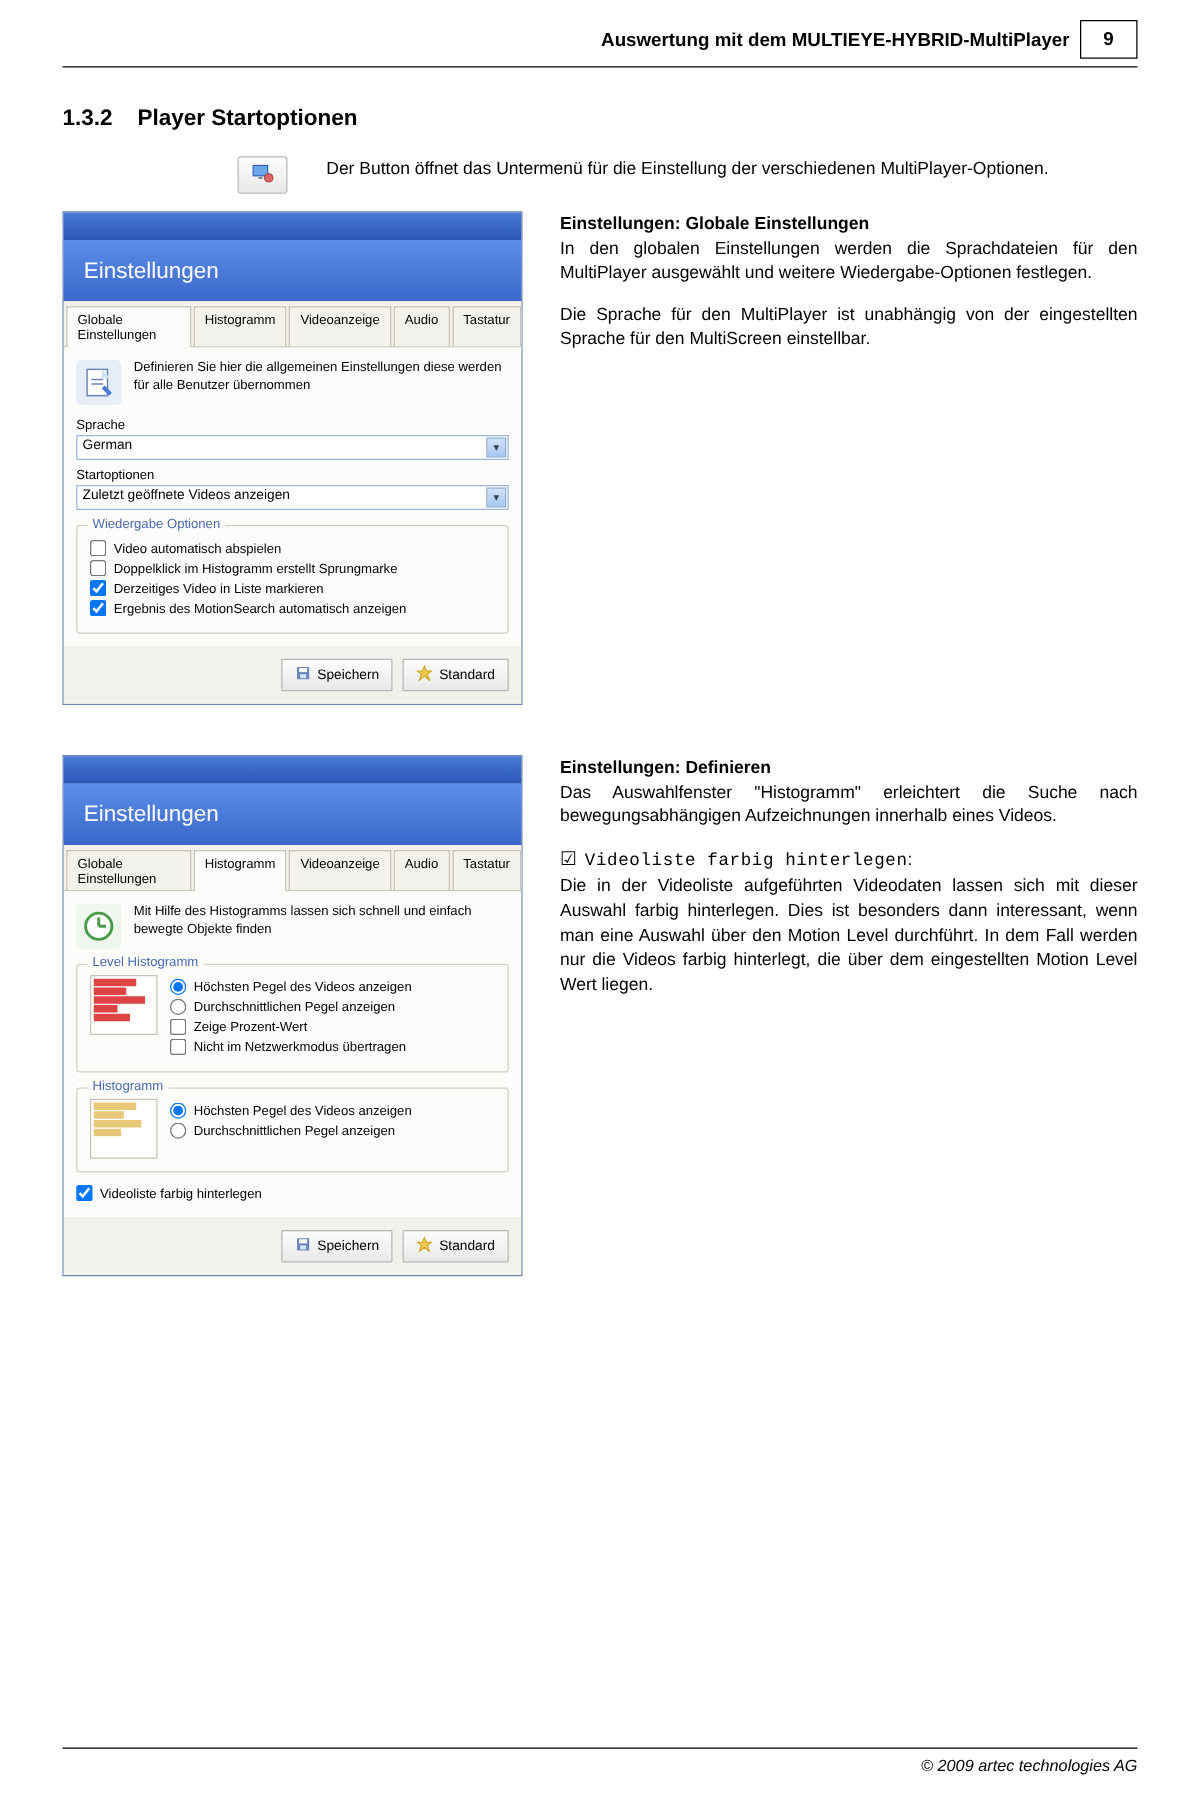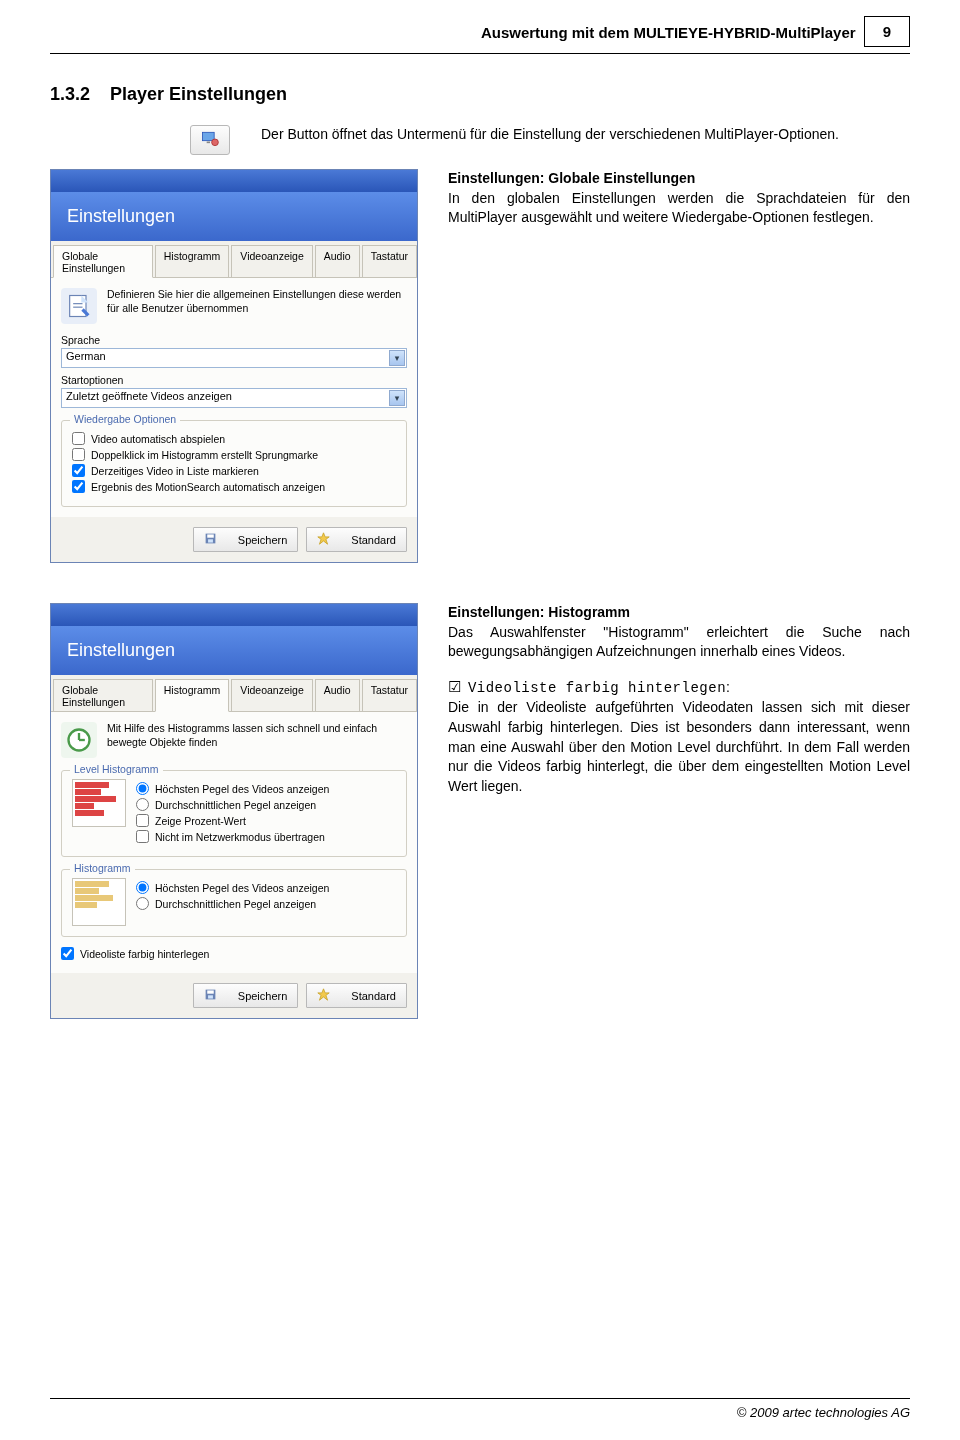--- a/index.html
+++ b/index.html
@@ -186,21 +186,21 @@
   .dlg-footer {
     padding:10px; display:flex; justify-content:flex-end; gap:8px;
     background:#f2f1ec;
   }
   .dlg-btn {
     border:1px solid #b8b8b8;
     background:linear-gradient(#fdfdfd,#e8e8e8);
     border-radius:1px;
     padding:4px 10px;
     font-size:11px;
-    display:flex; align-items:center; gap:21px;
+    display:flex; align-items:center; gap:5px;
     cursor:default;
   }
   .dlg-btn svg { width:13px; height:13px; }
   .right-col {
     flex:1;
     font-size:14px;
     line-height:1.4;
     text-align: justify;
   }
   .right-col p { margin-bottom:14px; }
@@ -231,21 +231,21 @@
 <body>
 
 <div class="page">
 
   <div class="header-row">
     <div class="header-title">Auswertung mit dem MULTIEYE-HYBRID-MultiPlayer</div>
     <div class="page-num-box">9</div>
   </div>
 
   <div class="section-heading">
-    <span class="num">1.3.2</span><span>Player Einstellungen</span>
+    <span class="num">1.3.2</span><span>Player Startoptionen</span>
   </div>
 
   <div class="intro-row">
     <div class="icon-btn">
       <span>
         <svg viewBox="0 0 24 24">
             <rect x="3" y="4" width="14" height="10" fill="#6ba6e8" stroke="#2a56b8"></rect>
             <rect x="8" y="15" width="4" height="2" fill="#888"></rect>
             <circle cx="18" cy="16" r="4" fill="#d66" stroke="#a33"></circle>
           </svg>
@@ -322,20 +322,21 @@
                 <polygon points="8,1 10,6 15,6 11,9 13,15 8,11 3,15 5,9 1,6 6,6" fill="#f2c94c" stroke="#c9a227"></polygon>
               </svg></span>
           <span>Standard</span>
         </div>
       </div>
     </div>
 
     <div class="right-col">
       <p><span class="subhead">Einstellungen: Globale Einstellungen</span><br>
       <span>In den globalen Einstellungen werden die Sprachdateien für den MultiPlayer ausgewählt und weitere Wiedergabe-Optionen festlegen.</span></p>
+      <p>Die Sprache für den MultiPlayer ist unabhängig von der eingestellten Sprache für den MultiScreen einstellbar.</p>
     </div>
   </div>
 
   <div class="block-row">
     <div class="dialog">
       <div class="dlg-titlebar"></div>
       <div class="dlg-banner">Einstellungen</div>
       <div class="dlg-tabs">
         <div class="dlg-tab">Globale Einstellungen</div>
         <div class="dlg-tab active">Histogramm</div>
@@ -425,21 +426,21 @@
         <div class="dlg-btn">
           <span><svg viewBox="0 0 16 16">
                 <polygon points="8,1 10,6 15,6 11,9 13,15 8,11 3,15 5,9 1,6 6,6" fill="#f2c94c" stroke="#c9a227"></polygon>
               </svg></span>
           <span>Standard</span>
         </div>
       </div>
     </div>
 
     <div class="right-col">
-      <p><span class="subhead">Einstellungen: Histogramm</span><br>
+      <p><span class="subhead">Einstellungen: Definieren</span><br>
       <span>Das Auswahlfenster "Histogramm" erleichtert die Suche nach bewegungsabhängigen Aufzeichnungen innerhalb eines Videos.</span></p>
       <p>
         <span class="checkmark">☑</span>
         <span class="tip-mono">Videoliste farbig hinterlegen</span>:<br>
         <span>Die in der Videoliste aufgeführten Videodaten lassen sich mit dieser Auswahl farbig hinterlegen. Dies ist besonders dann interessant, wenn man eine Auswahl über den Motion Level durchführt. In dem Fall werden nur die Videos farbig hinterlegt, die über dem eingestellten Motion Level Wert liegen.</span>
       </p>
     </div>
   </div>
 
 </div>

